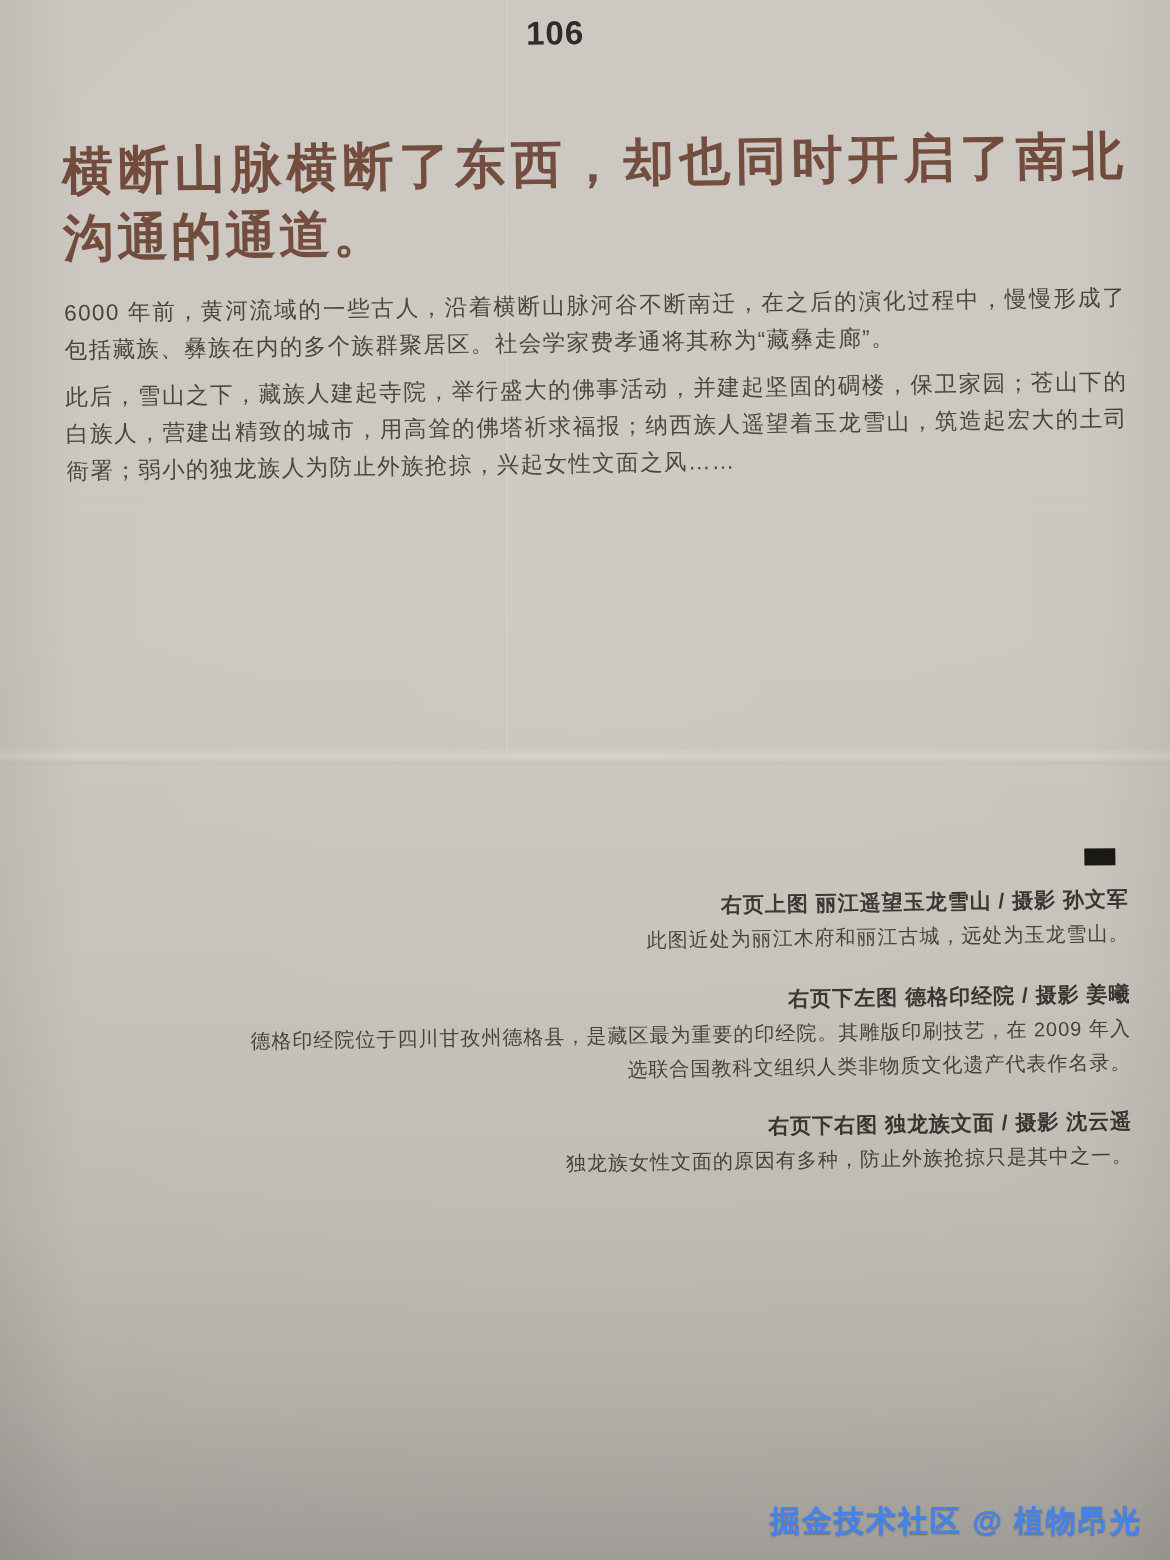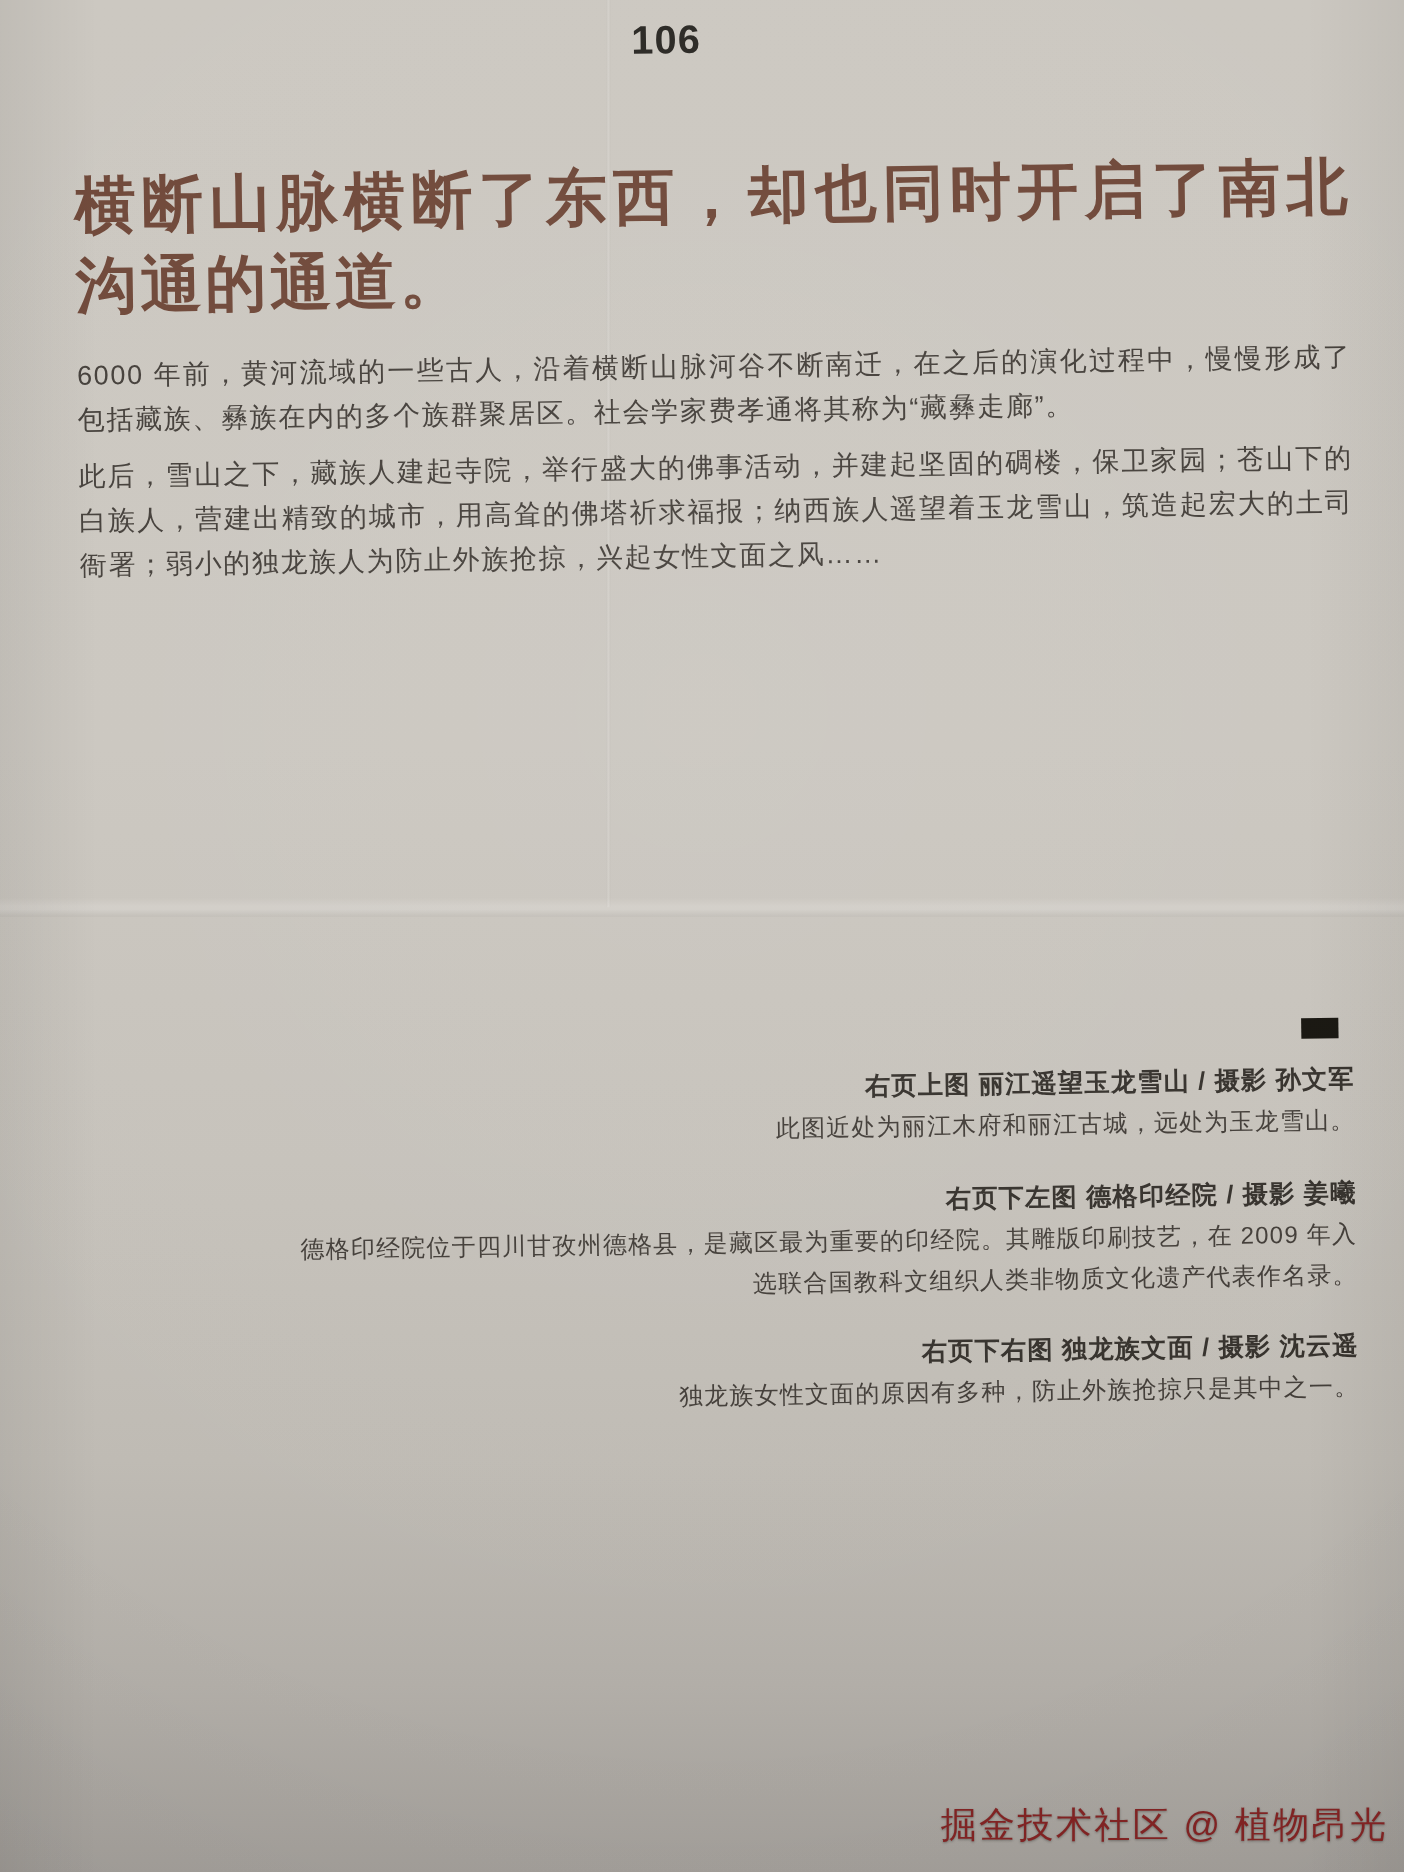--- a/index.html
+++ b/index.html
@@ -128,27 +128,27 @@
     font-size: 20px;
     line-height: 34px;
     letter-spacing: 1px;
     color: #433e39;
   }
   .caption-gap-1 { margin-bottom: 26px; }
   .caption-gap-2 { margin-bottom: 24px; }
 
   .watermark {
     position: absolute;
-    right: 13px;
+    right: 28px;
     bottom: 18px;
     z-index: 6;
     font-size: 30px;
-    font-weight: normal;
+    font-weight: bold;
     letter-spacing: 2px;
-    color: #7f1d1d;
+    color: #3b82f6;
     text-shadow: 0 1px 2px rgba(60,58,55,0.55);
     opacity: 0.95;
   }
 </style>
 </head>
 <body>
 
 <div class="vignette"></div>
 <div class="crease-h"></div>
 <div class="crease-v"></div>

